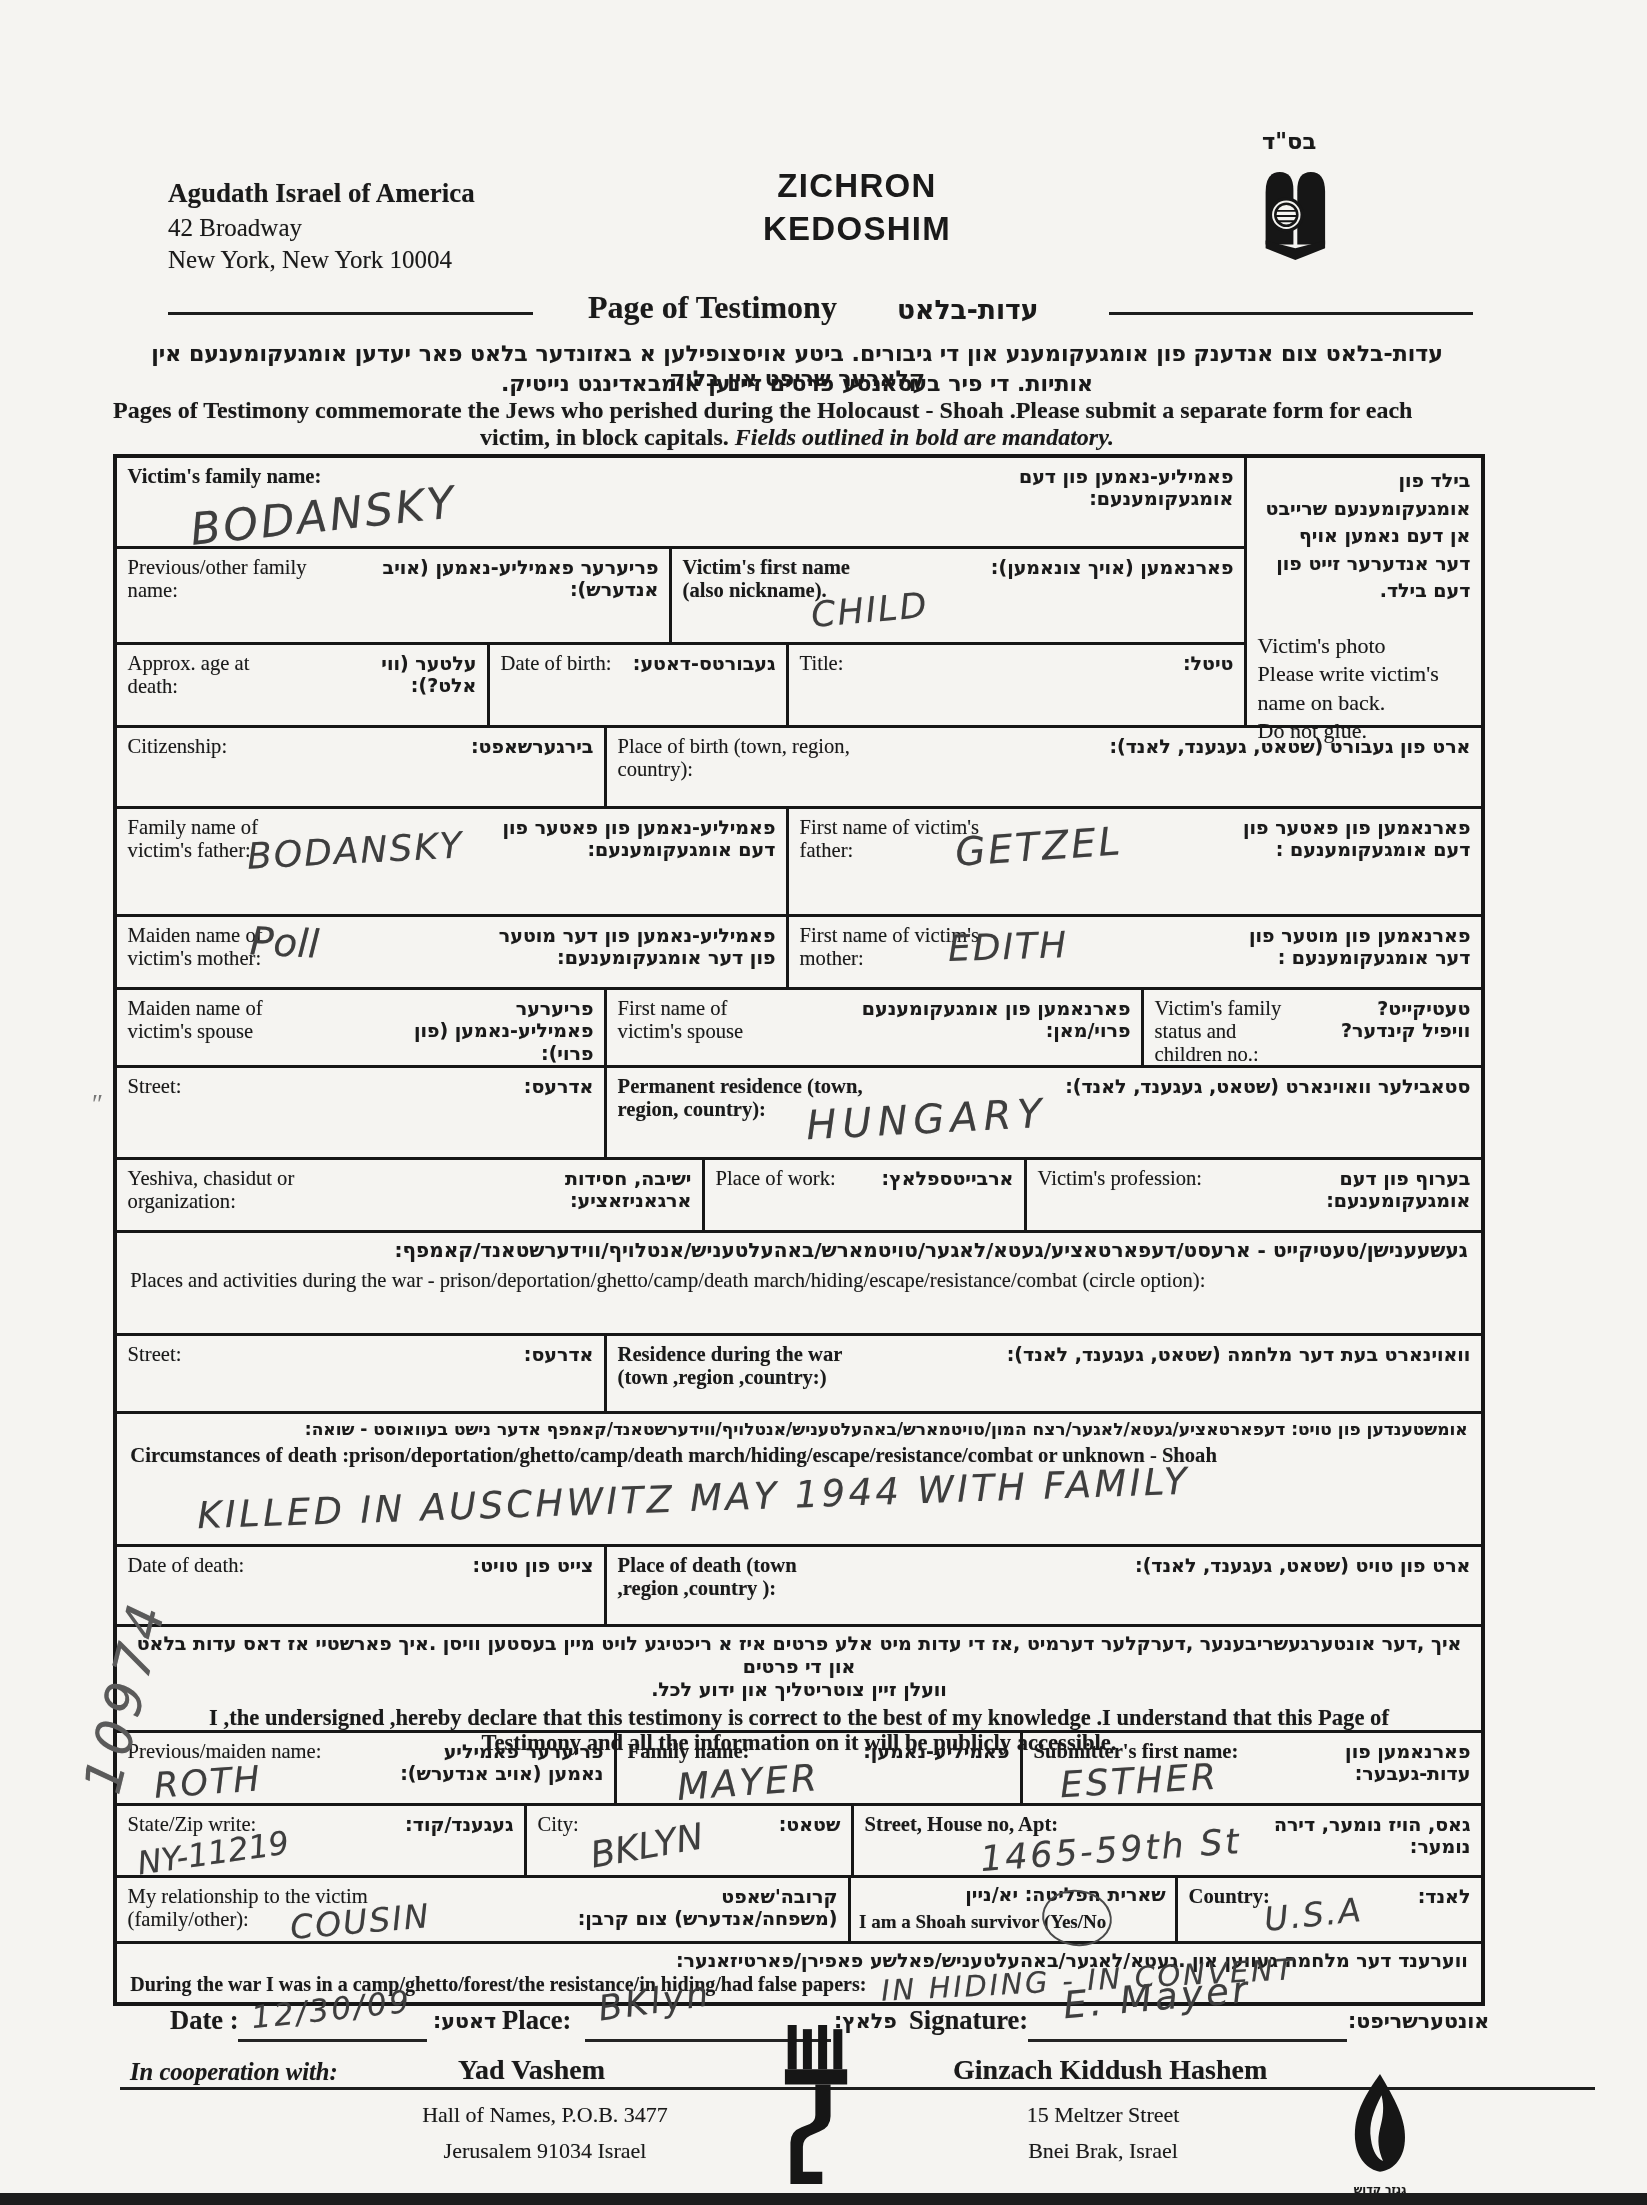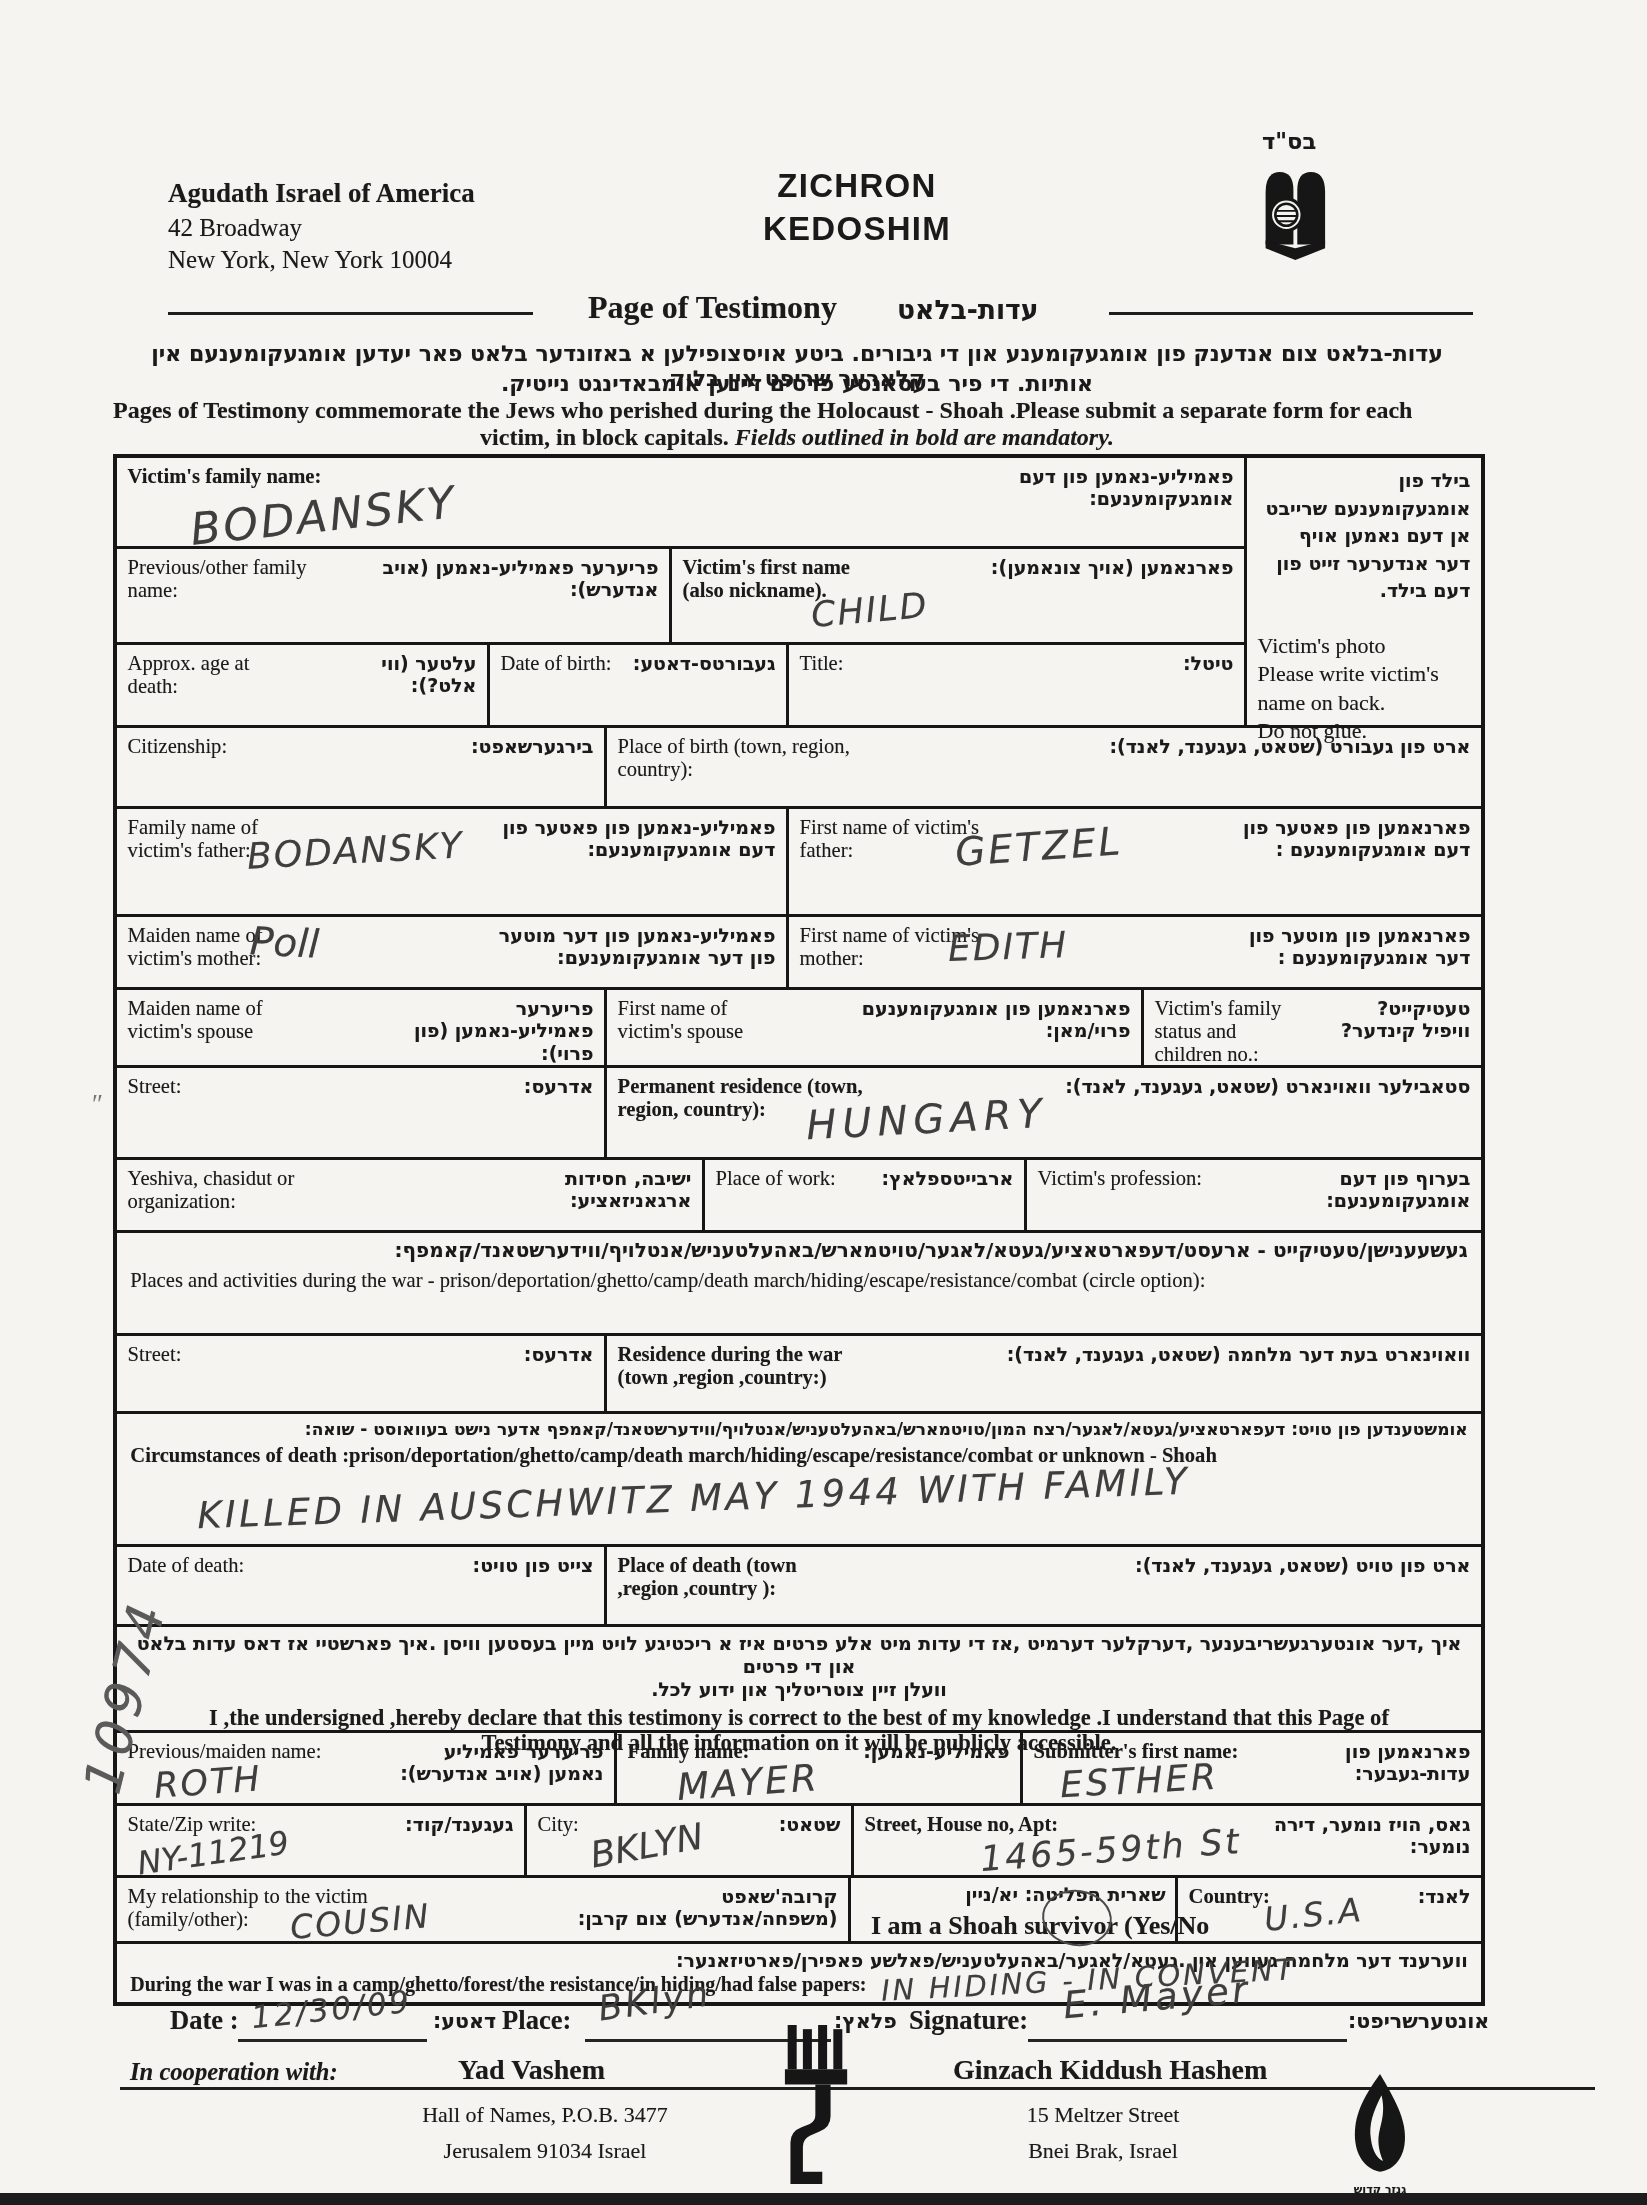--- a/index.html
+++ b/index.html
@@ -293,21 +293,21 @@
   </div>
 
   <div class="trow" style="height:66px">
     <div class="tcell" style="flex:0 0 734px">
       <span class="en" style="max-width:279px">My relationship to the victim (family/other):</span>
       <span class="yi" style="max-width:279px">קרובה'שאפט (משפחה/אנדערש) צום קרבן:</span>
       <span class="hand" style="left:173px;top:24px;font-size:33px;letter-spacing:2px;transform:rotate(-5deg)">COUSIN</span>
     </div>
     <div class="tcell" style="flex:0 0 327px">
       <span class="yi abs" style="right:9.3px;top:5.3px">שארית הפליטה: יא/ניין</span>
-      <span class="en b abs" style="left:20px;top:33px;font-size:26px;white-space:nowrap"><span>I am a Shoah survivor (</span><span>Yes</span><span>/No</span></span>
+      <span class="en b abs" style="left:8px;top:33px;font-size:19px;white-space:nowrap"><span>I am a Shoah survivor (</span><span>Yes</span><span>/No</span></span>
       <span class="circle-yes" style="left:191px;top:12px"></span>
     </div>
     <div class="tcell" style="flex:1 1 auto">
       <span class="en b">Country:</span>
       <span class="yi">לאנד:</span>
       <span class="hand" style="left:86px;top:17.3px;font-size:33px;letter-spacing:2px;transform:rotate(-6deg)">U.S.A</span>
     </div>
   </div>
 
   <div class="trow" style="height:58px">

